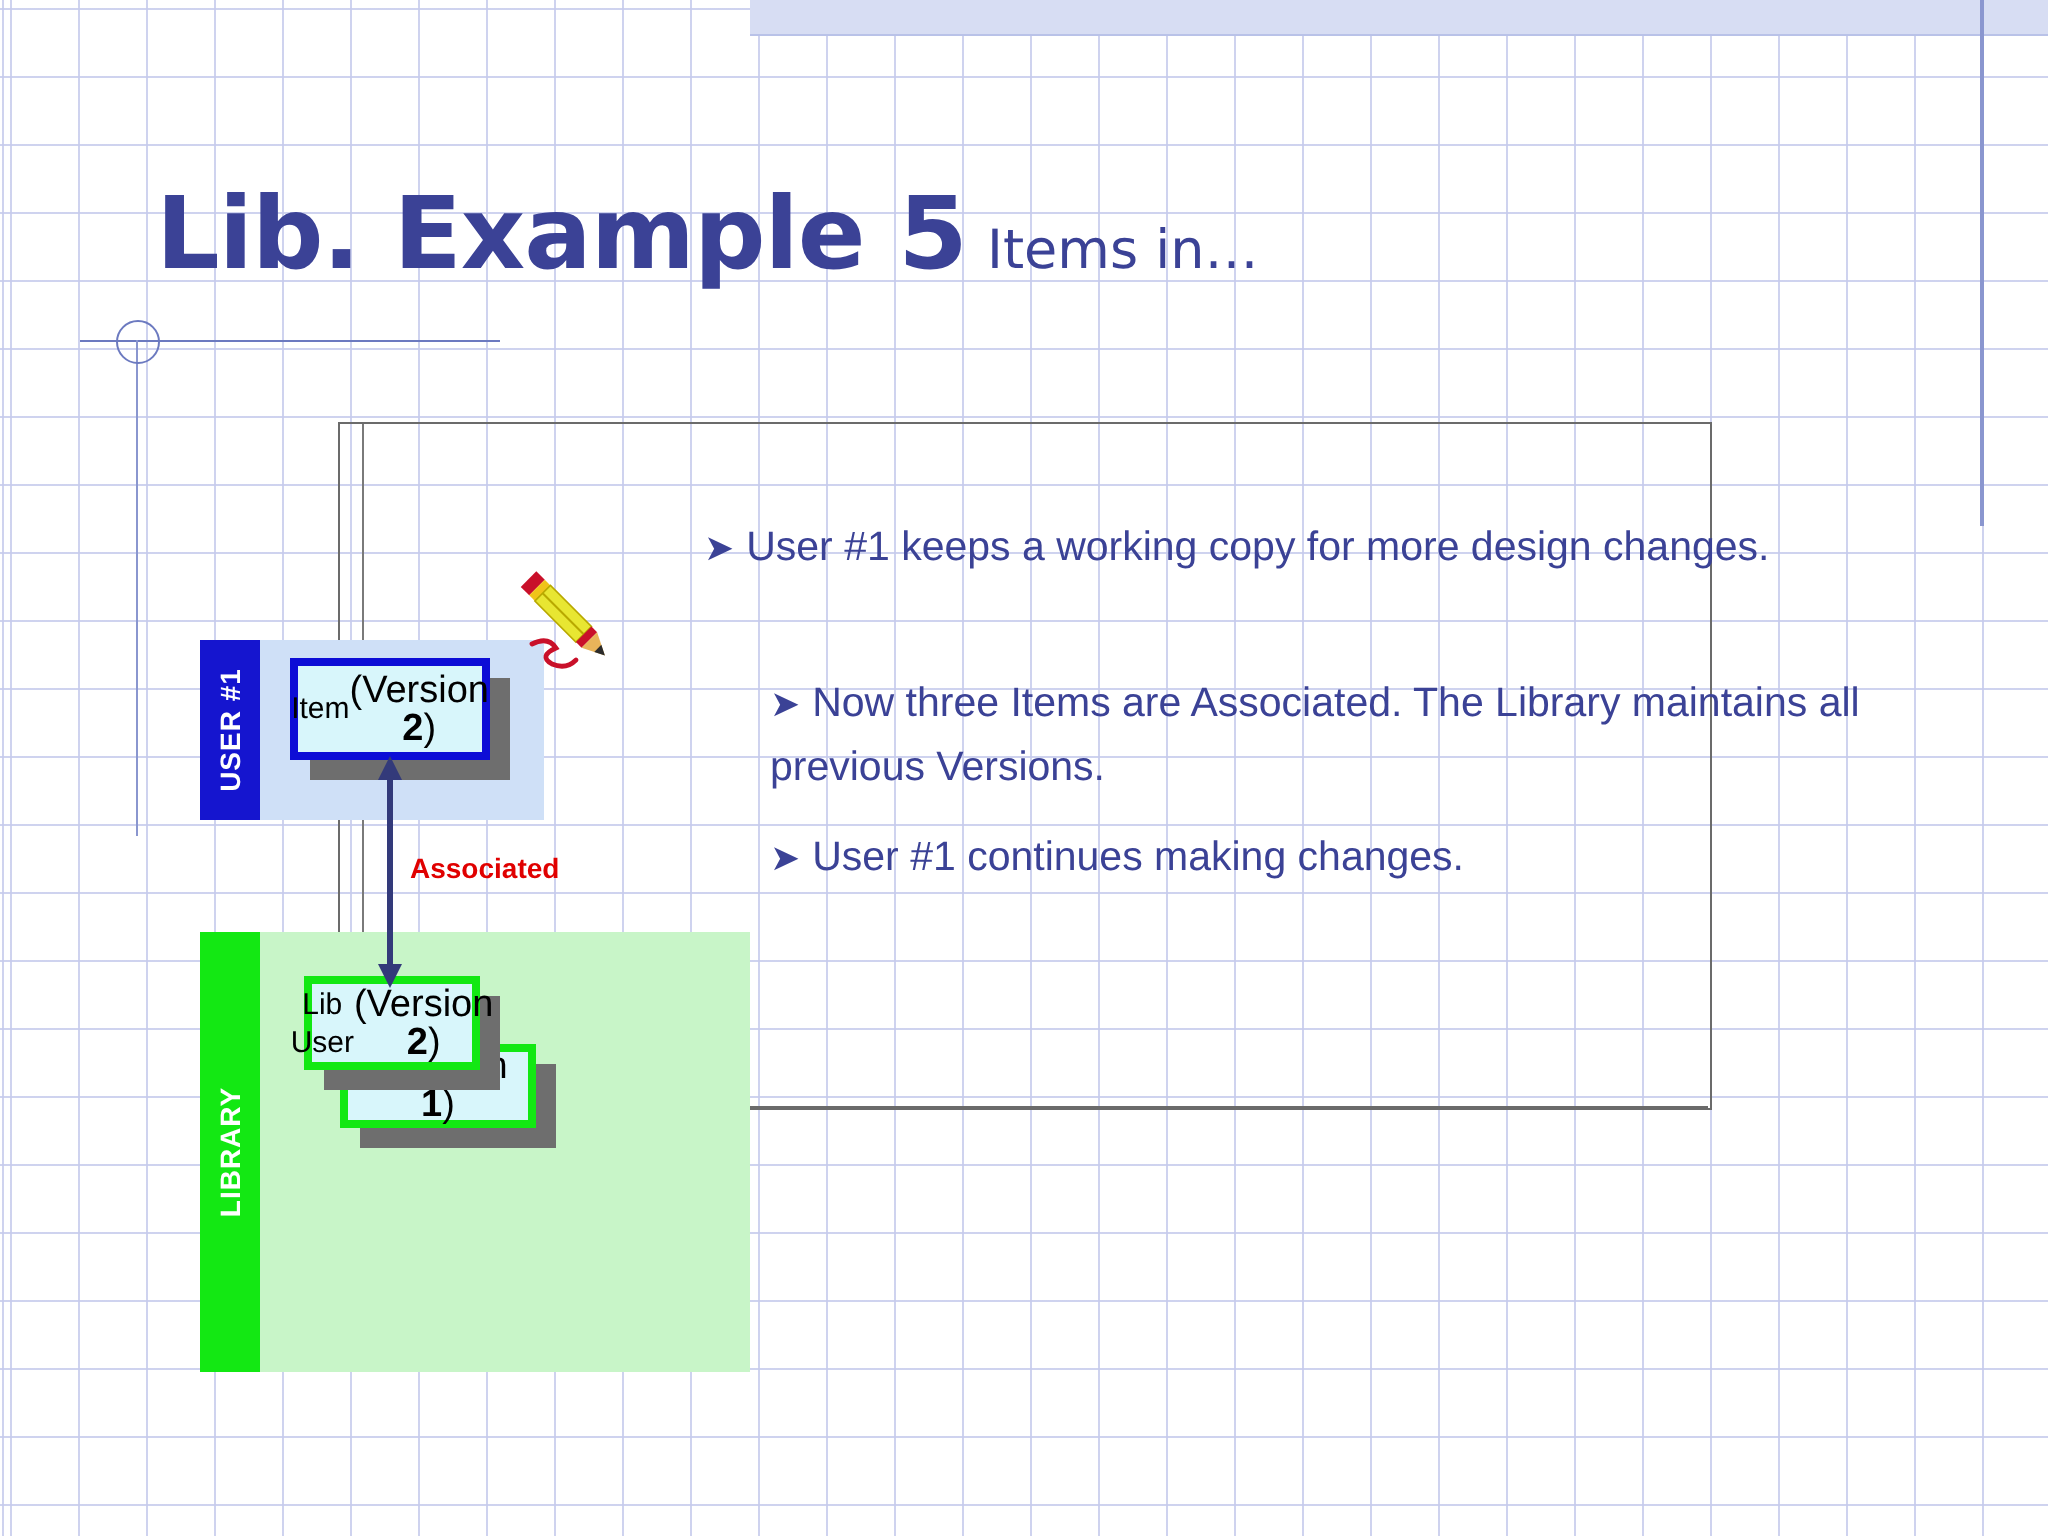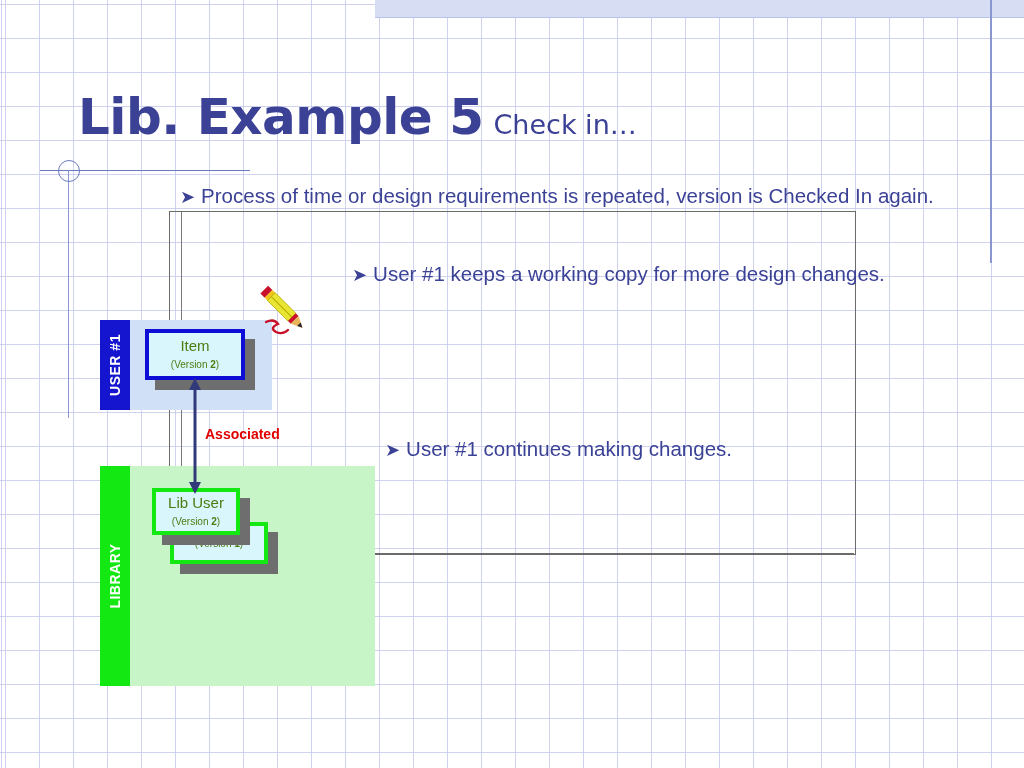--- a/index.html
+++ b/index.html
@@ -134,21 +134,21 @@
     line-height: 31px;
   }
   .bullet .arrow {
     color: #3b4296;
     font-size: 18px;
     margin-right: 6px;
   }
   #bullet-1 { left: 180px; top: 180px; width: 760px; }
   #bullet-2 { left: 332px; top: 258px; width: 580px; margin-left: 20px; }
   #bullet-3 { left: 385px; top: 336px; width: 545px; }
-  #bullet-4 { left: 385px; top: 413px; width: 545px; margin-top: 20px; }
+  #bullet-4 { left: 385px; top: 413px; width: 545px; }
 
   
   .user-panel {
     position: absolute;
     left: 100px;
     top: 320px;
     width: 172px;
     height: 90px;
     background: #cfe0f7;
   }
@@ -200,30 +200,30 @@
     font-weight: bold;
     letter-spacing: 0.5px;
   }
 
   
   .card {
     position: absolute;
     box-sizing: border-box;
     background: #d8f6fb;
     text-align: center;
-    color: #4d7c0f;
+    color: #000000;
     font-size: 14.5px;
     line-height: 19px;
     display: flex;
-    flex-direction: column;
+    flex-direction: row;
     justify-content: center;
     align-items: center;
   }
   .card .ttl { font-size: 15px; }
-  .card .ver { font-size: 10px; }
+  .card .ver { font-size: 19px; }
   .card .ver b { font-weight: bold; }
 
   .card-shadow {
     position: absolute;
     background: #6e6e6e;
   }
 
   #user-item {
     left: 145px; top: 329px;
     width: 100px; height: 51px;
@@ -286,32 +286,32 @@
 
 <div id="slide">
 
   <div class="top-band"></div>
   <div class="right-rule"></div>
   <div class="title-rule"></div>
   <div class="left-rule"></div>
   <div class="title-circle"></div>
 
   <div class="title-wrap">
-    <span class="title-main">Lib. Example 5</span><span class="title-sub">Check in…</span>
+    <span class="title-main">Lib. Example 5</span><span class="title-sub">Items in…</span>
   </div>
 
   <div class="callout-box"></div>
   <div class="leader-vert"></div>
   <div class="leader-horz"></div>
 
-  <div class="bullet" id="bullet-1">
-    <span class="arrow">➤</span><span>Process of time or design requirements is repeated, version is Checked In again.</span>
-  </div>
   <div class="bullet" id="bullet-2">
     <span class="arrow">➤</span><span>User #1 keeps a working copy for more design changes.</span>
+  </div>
+  <div class="bullet" id="bullet-3">
+    <span class="arrow">➤</span><span>Now three Items are Associated. The Library maintains all previous Versions.</span>
   </div>
   <div class="bullet" id="bullet-4">
     <span class="arrow">➤</span><span>User #1 continues making changes.</span>
   </div>
 
   <div class="lib-panel"></div>
   <div class="lib-tab">
     <span>LIBRARY</span>
   </div>
 

